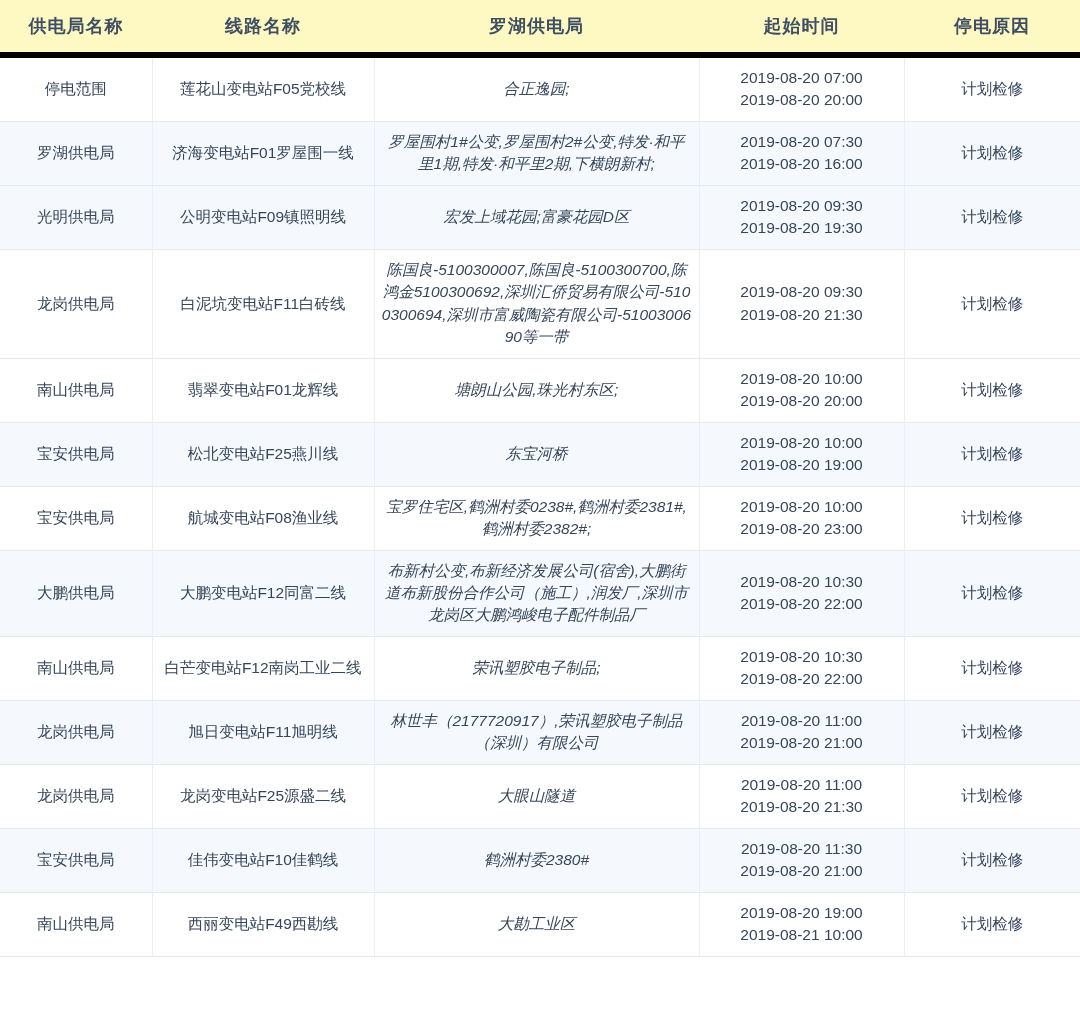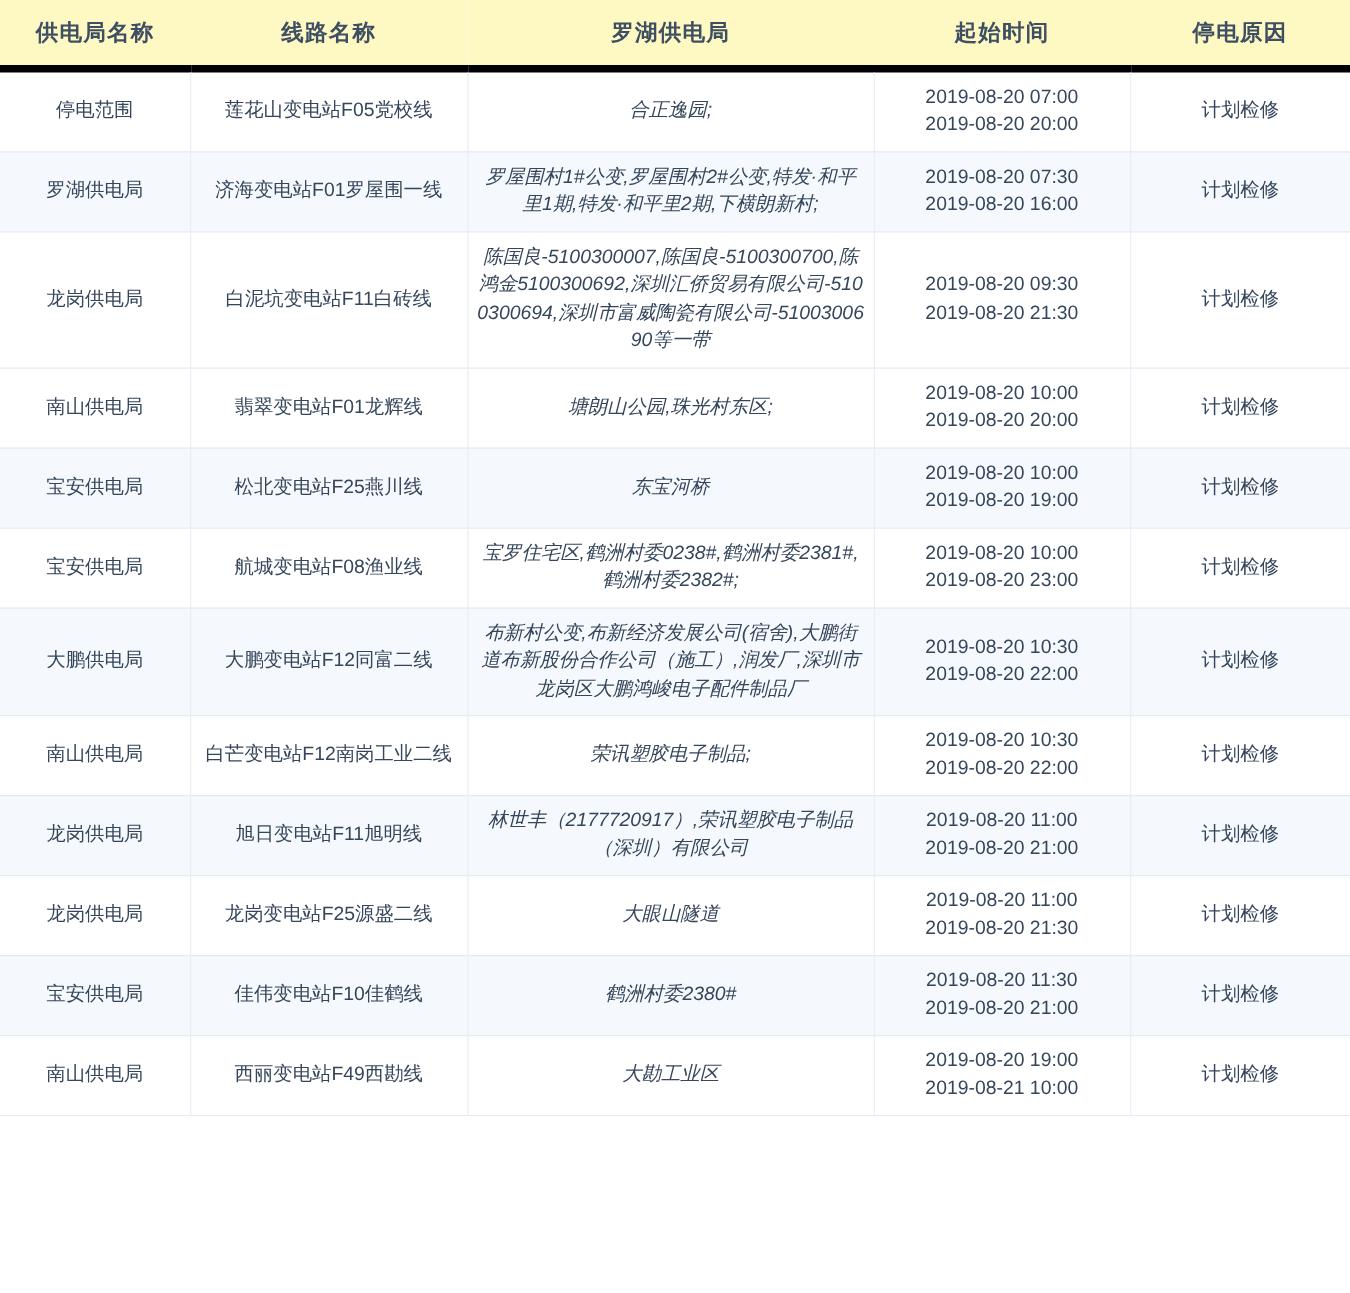--- a/index.html
+++ b/index.html
@@ -100,20 +100,28 @@
         <td class="cell-reason">计划检修</td>
       </tr>
       <tr class="even">
         <td class="cell-bureau">罗湖供电局</td>
         <td class="cell-line">济海变电站F01罗屋围一线</td>
         <td class="cell-scope">罗屋围村1#公变,罗屋围村2#公变,特发·和平里1期,特发·和平里2期,下横朗新村;</td>
         <td class="cell-time">2019-08-20 07:30
 2019-08-20 16:00</td>
         <td class="cell-reason">计划检修</td>
       </tr>
+      <tr class="even">
+        <td class="cell-bureau">光明供电局</td>
+        <td class="cell-line">公明变电站F09镇照明线</td>
+        <td class="cell-scope">宏发上域花园;富豪花园D区</td>
+        <td class="cell-time">2019-08-20 09:30
+2019-08-20 19:30</td>
+        <td class="cell-reason">计划检修</td>
+      </tr>
       <tr class="odd">
         <td class="cell-bureau">龙岗供电局</td>
         <td class="cell-line">白泥坑变电站F11白砖线</td>
         <td class="cell-scope">陈国良-5100300007,陈国良-5100300700,陈鸿金5100300692,深圳汇侨贸易有限公司-5100300694,深圳市富威陶瓷有限公司-5100300690等一带</td>
         <td class="cell-time">2019-08-20 09:30
 2019-08-20 21:30</td>
         <td class="cell-reason">计划检修</td>
       </tr>
       <tr class="odd">
         <td class="cell-bureau">南山供电局</td>

